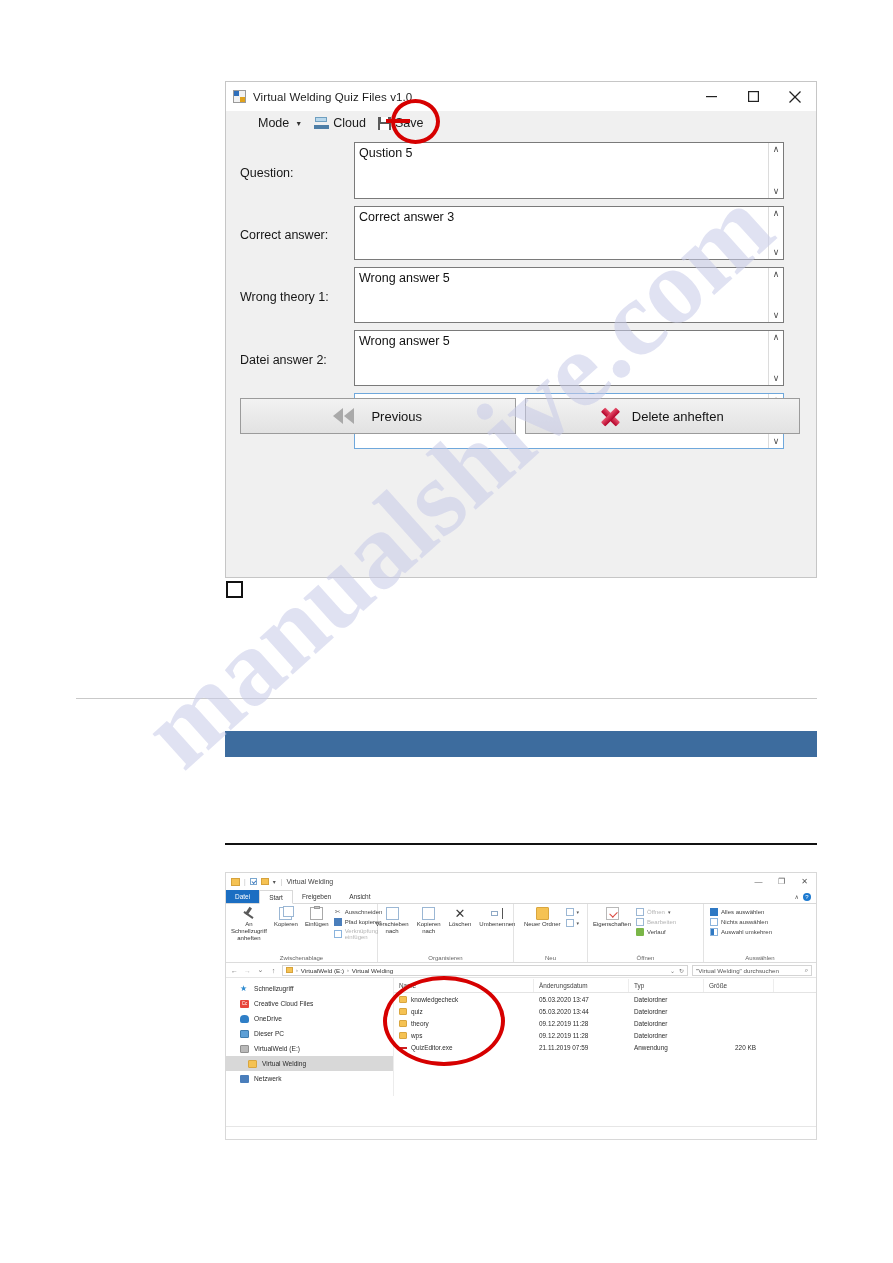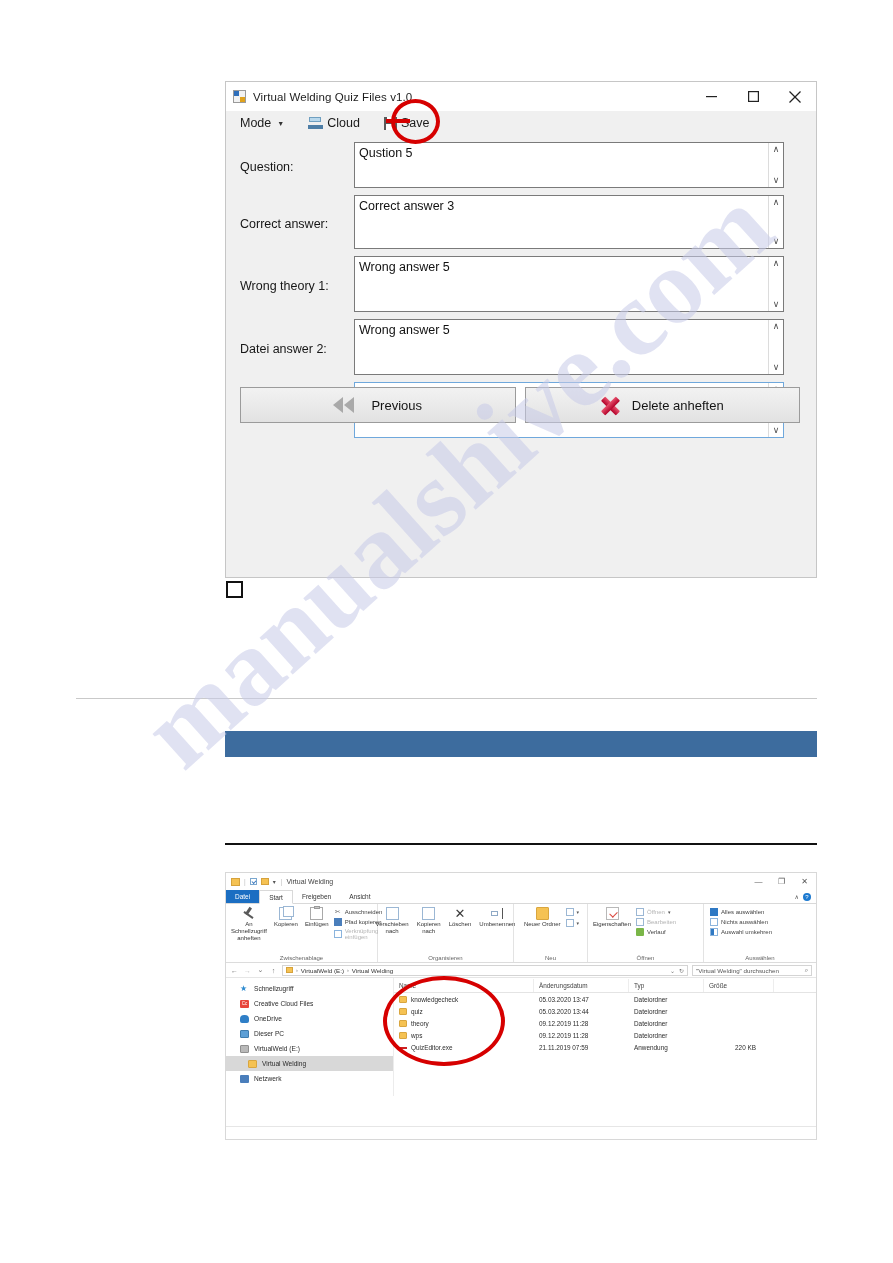--- a/index.html
+++ b/index.html
@@ -47,21 +47,21 @@
     content:"";position:absolute;right:0;bottom:0;width:5px;height:5px;background:#e0a21c;
   }
   .qe-title{font-size:11.5px;color:#1d1d1d;letter-spacing:.1px;}
   .qe-wincontrols{margin-left:auto;display:flex;height:29px;}
   .qe-wc{width:42px;height:29px;display:flex;align-items:center;justify-content:center;
     font-size:13px;color:#222;}
   .qe-wc svg{display:block;}
 
   .qe-toolbar{
     height:24px;background:#f0f0f0;display:flex;align-items:center;
-    padding-left:10px;gap:16px;font-size:12.5px;color:#1b1b1b;text-align:center;
+    padding-left:28px;gap:4px;font-size:12.5px;color:#1b1b1b;text-align:center;
   }
   .qe-tb-item{display:flex;align-items:center;height:22px;padding:0 4px;gap:4px;}
   .qe-caret{font-size:7px;line-height:1;color:#333;margin-left:2px;}
   .ic-open{width:15px;height:13px;position:relative;display:inline-block;}
   .ic-open i{position:absolute;display:block;}
   .ic-open .a{left:1px;top:0;width:12px;height:5px;background:#b9d8ec;border:1px solid #6f9fc0;box-sizing:border-box;}
   .ic-open .b{left:0;top:8px;width:15px;height:4px;background:#4e7ea6;}
   .ic-save{width:13px;height:13px;position:relative;display:inline-block;background:#5a5a5a;}
   .ic-save i{position:absolute;display:block;background:#fff;}
   .ic-save .s1{left:3px;top:0px;width:7px;height:5px;}
@@ -104,21 +104,21 @@
   .qe-box.focused .txt:after{
     content:"";display:inline-block;width:1px;height:12px;background:#111;
     vertical-align:-2px;margin-left:1px;
   }
   .qe-scroll{
     width:15px;flex:0 0 auto;background:#fff;border-left:1px solid #dcdcdc;
     display:flex;flex-direction:column;justify-content:space-between;align-items:center;
     padding:2px 0;box-sizing:border-box;
   }
   .qe-scroll .arw{font-size:9px;color:#4f4f4f;line-height:1;}
-  .h-q{height:46px;}
+  .h-q{height:57px;}
   .h-a{height:54px;}
   .h-w{height:56px;}
 
   .qe-buttons{
     position:absolute;left:14px;right:16px;bottom:15px;display:flex;gap:9px;
   }
   .qe-btn{
     flex:1;height:36px;border:1px solid #9b9b9b;box-sizing:border-box;
     background:linear-gradient(#f2f2f2,#e2e2e2);
     display:flex;align-items:center;justify-content:center;gap:12px;

